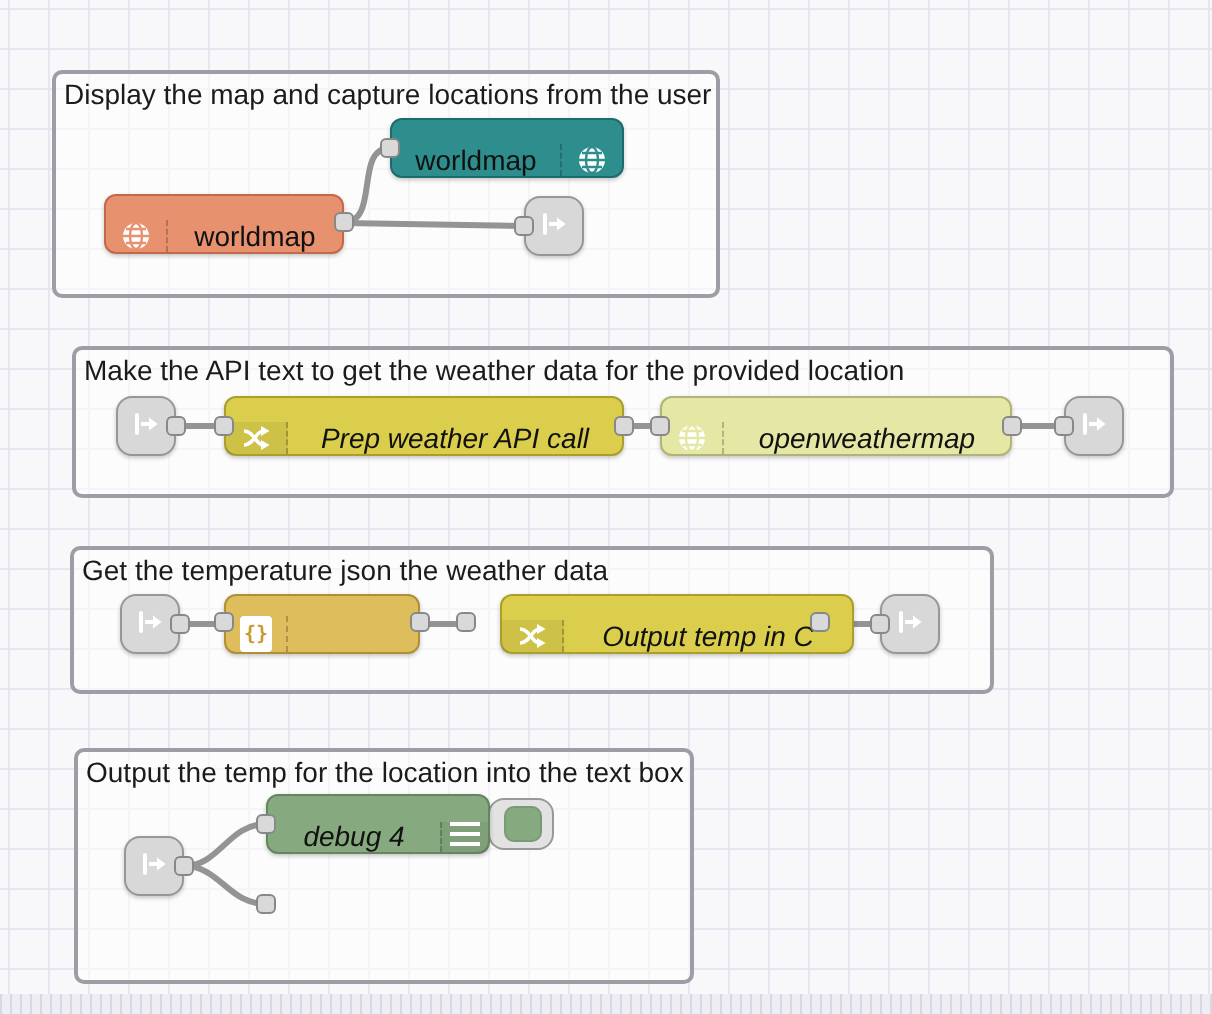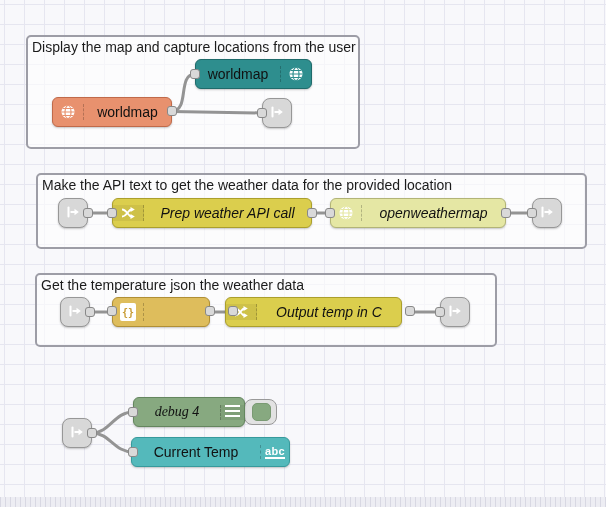--- a/index.html
+++ b/index.html
@@ -26,36 +26,36 @@
     box-sizing:border-box;
   }
   .gtitle{
     font-size:14px;color:#1b1b1b;padding:2px 4px;white-space:nowrap;line-height:17px;
   }
   svg.wires{position:absolute;left:0;top:0;z-index:1;}
   svg.wires path{stroke:#949494;stroke-width:3;fill:none;stroke-linecap:round;}
   .node{
     position:absolute;height:30px;z-index:2;
     border-radius:6px;border:1px solid;box-sizing:border-box;
-    display:flex;align-items:center;
+    display:flex;align-items:flex-end;
     box-shadow:0 1px 2px rgba(0,0,0,.22);
     font-size:14px;color:#111;
   }
   .lbl{flex:1;display:flex;align-items:center;justify-content:center;white-space:nowrap;padding:0 4px;}
   .it{font-style:italic;}
   .icon{width:30px;display:flex;align-items:center;justify-content:center;flex:none;}
   .icon.sepL{border-left:1px dashed rgba(0,0,0,.22);}
   .icon.sepR{border-right:1px dashed rgba(0,0,0,.22);}
   .icon.shade{background:rgba(0,0,0,.06);}
   .worldmap-out{background:#E8916E;border-color:#c06a4a;--gc:#E8916E;}
   .worldmap-in{background:#2E8E8E;border-color:#1f6b6b;--gc:#2E8E8E;}
   .function{background:#DBCE4D;border-color:#ab9f2c;}
   .oww{background:#E5E7A4;border-color:#b2b477;--gc:#E5E7A4;}
   .json{background:#DEBD5C;border-color:#b08f35;}
-  .debug{background:#87A980;border-color:#64865e;font-family:Liberation Serif, serif;}
+  .debug{background:#87A980;border-color:#64865e;}
   .uitext{background:#54B9BB;border-color:#379a9c;}
   .linknode{width:30px;background:#d8d8d8;border-color:#979797;border-radius:8px;justify-content:center;align-items:center;}
   .jsonpage{
     width:16px;height:18px;background:#fff;border-radius:2px;
     display:flex;align-items:center;justify-content:center;
     color:#c89b33;font:bold 10px "DejaVu Sans Mono",monospace;
   }
   .dbg-lines{
     width:15px;height:15px;
     background:repeating-linear-gradient(to bottom,#fff 0 2px,rgba(0,0,0,0) 2px 5px);
@@ -87,20 +87,23 @@
   <div class="bottom-band"></div>
 
   <div class="group" style="left:26px;top:35px;width:334px;height:114px">
     <div class="gtitle">Display the map and capture locations from the user</div>
   </div>
   <div class="group" style="left:36px;top:173px;width:551px;height:76px">
     <div class="gtitle">Make the API text to get the weather data for the provided location</div>
   </div>
   <div class="group" style="left:35px;top:273px;width:462px;height:74px">
     <div class="gtitle">Get the temperature json the weather data</div>
+  </div>
+  <div class="group" style="left:37px;top:374px;width:310px;height:118px">
+    <div class="gtitle">Output the temp for the location into the text box</div>
   </div>
 
   <svg class="wires" width="606" height="507">
     <path d="M172 111 C190 111 177 74 195 74"></path>
     <path d="M172 111.5 L262 113"></path>
     <path d="M88 213 H112"></path>
     <path d="M312 213 H330"></path>
     <path d="M506 213 H532"></path>
     <path d="M90 312 H112"></path>
     <path d="M210 312 H233"></path>
@@ -197,21 +200,21 @@
         </svg>
     </span>
   </div>
 
   <div class="node json" style="left:112px;top:297px;width:98px">
     <span class="icon sepR">
       <span class="jsonpage">{}</span>
     </span>
   </div>
 
-  <div class="node function" style="left:225px;top:297px;width:177px">
+  <div class="node function" style="left:250px;top:297px;width:177px">
     <span class="icon shade sepR">
       <svg width="16" height="16" viewBox="0 0 16 16">
           <path d="M2 4.5 C7 4.5 8 11.5 11.5 11.5" stroke="#fff" stroke-width="1.8" fill="none"></path>
           <path d="M2 11.5 C7 11.5 8 4.5 11.5 4.5" stroke="#fff" stroke-width="1.8" fill="none"></path>
           <path d="M10.5 9 L14.8 11.5 L10.5 14 Z" fill="#fff"></path>
           <path d="M10.5 2 L14.8 4.5 L10.5 7 Z" fill="#fff"></path>
         </svg>
     </span>
     <span class="lbl it">Output temp in C</span>
   </div>
@@ -236,26 +239,20 @@
     </span>
   </div>
 
   <div class="node debug" style="left:133px;top:397px;width:112px">
     <span class="lbl it">debug 4</span>
     <span class="icon shade sepL">
       <span class="dbg-lines"></span>
     </span>
   </div>
 
-  <div class="node uitext" style="left:131px;top:437px;width:159px">
-    <span class="lbl">Current Temp</span>
-    <span class="icon sepL">
-      <span class="abc">abc</span>
-    </span>
-  </div>
 
   <div class="port" style="left:190px;top:69px"></div>
   <div class="port" style="left:167px;top:106px"></div>
   <div class="port" style="left:257px;top:108px"></div>
 
   <div class="port" style="left:83px;top:208px"></div>
   <div class="port" style="left:107px;top:208px"></div>
   <div class="port" style="left:307px;top:208px"></div>
   <div class="port" style="left:325px;top:208px"></div>
   <div class="port" style="left:501px;top:208px"></div>

